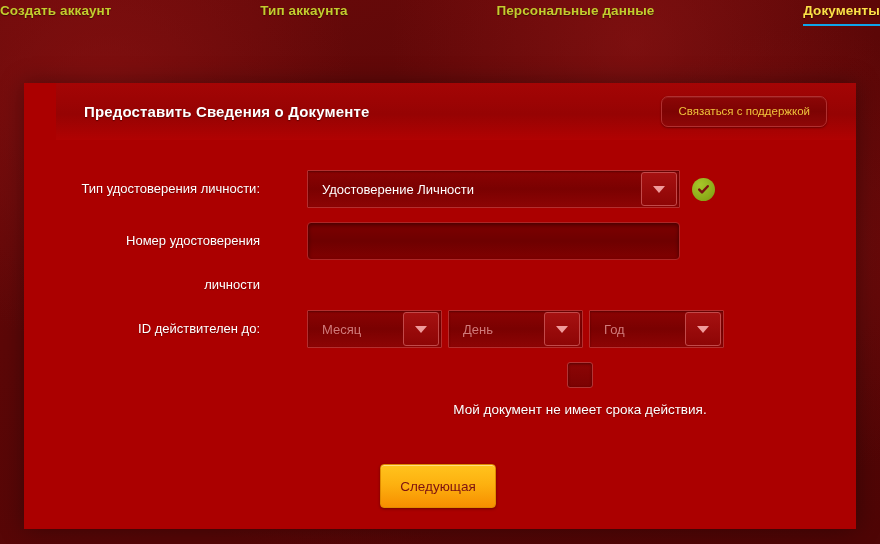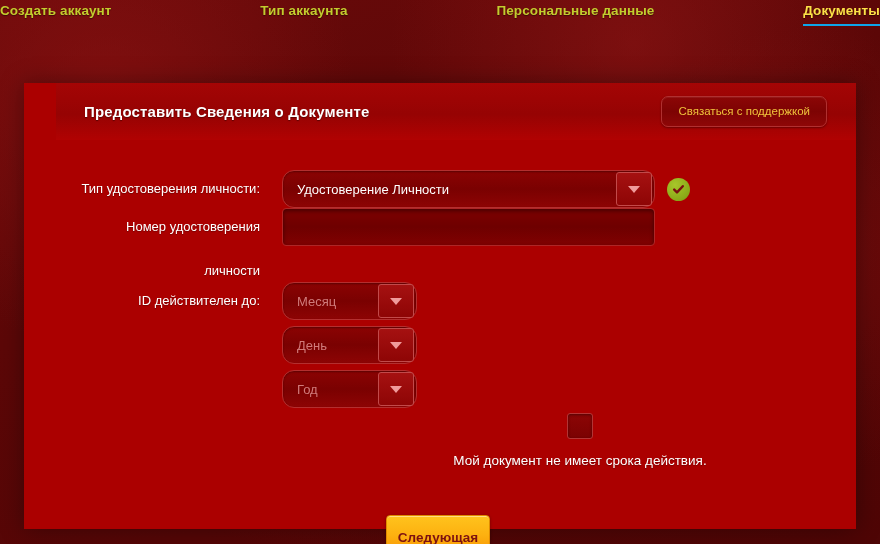--- a/index.html
+++ b/index.html
@@ -107,20 +107,22 @@
 
   #card-body {
     padding: 30px 0 0 0;
     height: 389px;
   }
 
   
   .form-row {
     display: flex;
     align-items: flex-start;
+    margin-bottom: 14px;
+    gap: 25px;
   }
   .field-label {
     width: 226px;
     text-align: right;
     padding-right: 22px;
     color: #ffffff;
     font-size: 13px;
     line-height: 38px;
     flex: none;
     text-shadow: 0 1px 1px rgba(0,0,0,0.3);
@@ -129,21 +131,21 @@
   .field-label .lbl-line2 { display: block; margin-top: 22px; }
 
   .control-area { display: flex; align-items: center; gap: 12px; }
 
   
   .select-ctl {
     position: relative;
     height: 38px;
     background: linear-gradient(180deg, #8b0303 0%, #7a0101 50%, #8d0404 100%);
     border: 1px solid #b42f2f;
-    border-radius: 12px;
+    border-radius: 1px;
     display: flex;
     align-items: center;
     cursor: pointer;
     box-shadow: inset 0 1px 2px rgba(0,0,0,0.35);
   }
   .select-ctl .sel-text {
     padding-left: 14px;
     font-size: 13px;
     color: #ffffff;
     flex: 1;
@@ -165,21 +167,21 @@
   }
   .caret {
     width: 0; height: 0;
     border-left: 6px solid transparent;
     border-right: 6px solid transparent;
     border-top: 7px solid #f09b9b;
   }
 
   #id-type-select { width: 373px; }
   .date-select { width: 135px; }
-  #date-row .control-area { gap: 6px; flex-direction: column; }
+  #date-row .control-area { gap: 6px; }
 
   
   #id-number-input {
     width: 373px;
     height: 38px;
     background: linear-gradient(180deg, #7d0000 0%, #6e0000 50%, #800101 100%);
     border: 1px solid #ae2626;
     border-radius: 4px;
     box-shadow: inset 0 2px 4px rgba(0,0,0,0.45);
     color: #ffffff;
@@ -226,31 +228,30 @@
   }
 
   
   #submit-row {
     display: flex;
     justify-content: center;
     margin-top: 47px;
     padding-right: 36px;
   }
   #next-button {
-    width: 104px;
+    width: 116px;
     height: 44px;
     background: linear-gradient(180deg, #ffc31d 0%, #fdb110 45%, #f78f00 100%);
     border: 1px solid #e08b00;
     border-radius: 4px;
     color: #7c1111;
     font-size: 13.5px;
     font-family: "Liberation Sans", sans-serif;
     cursor: pointer;
     box-shadow: 0 1px 3px rgba(0,0,0,0.35), inset 0 1px 0 rgba(255,255,255,0.45);
-    font-weight: bold;
   }
 </style>
 </head>
 <body>
 
 <div id="page-bg"></div>
 
 <nav id="topnav">
   <div class="nav-tab">Создать аккаунт</div>
   <div class="nav-tab">Тип аккаунта</div>

